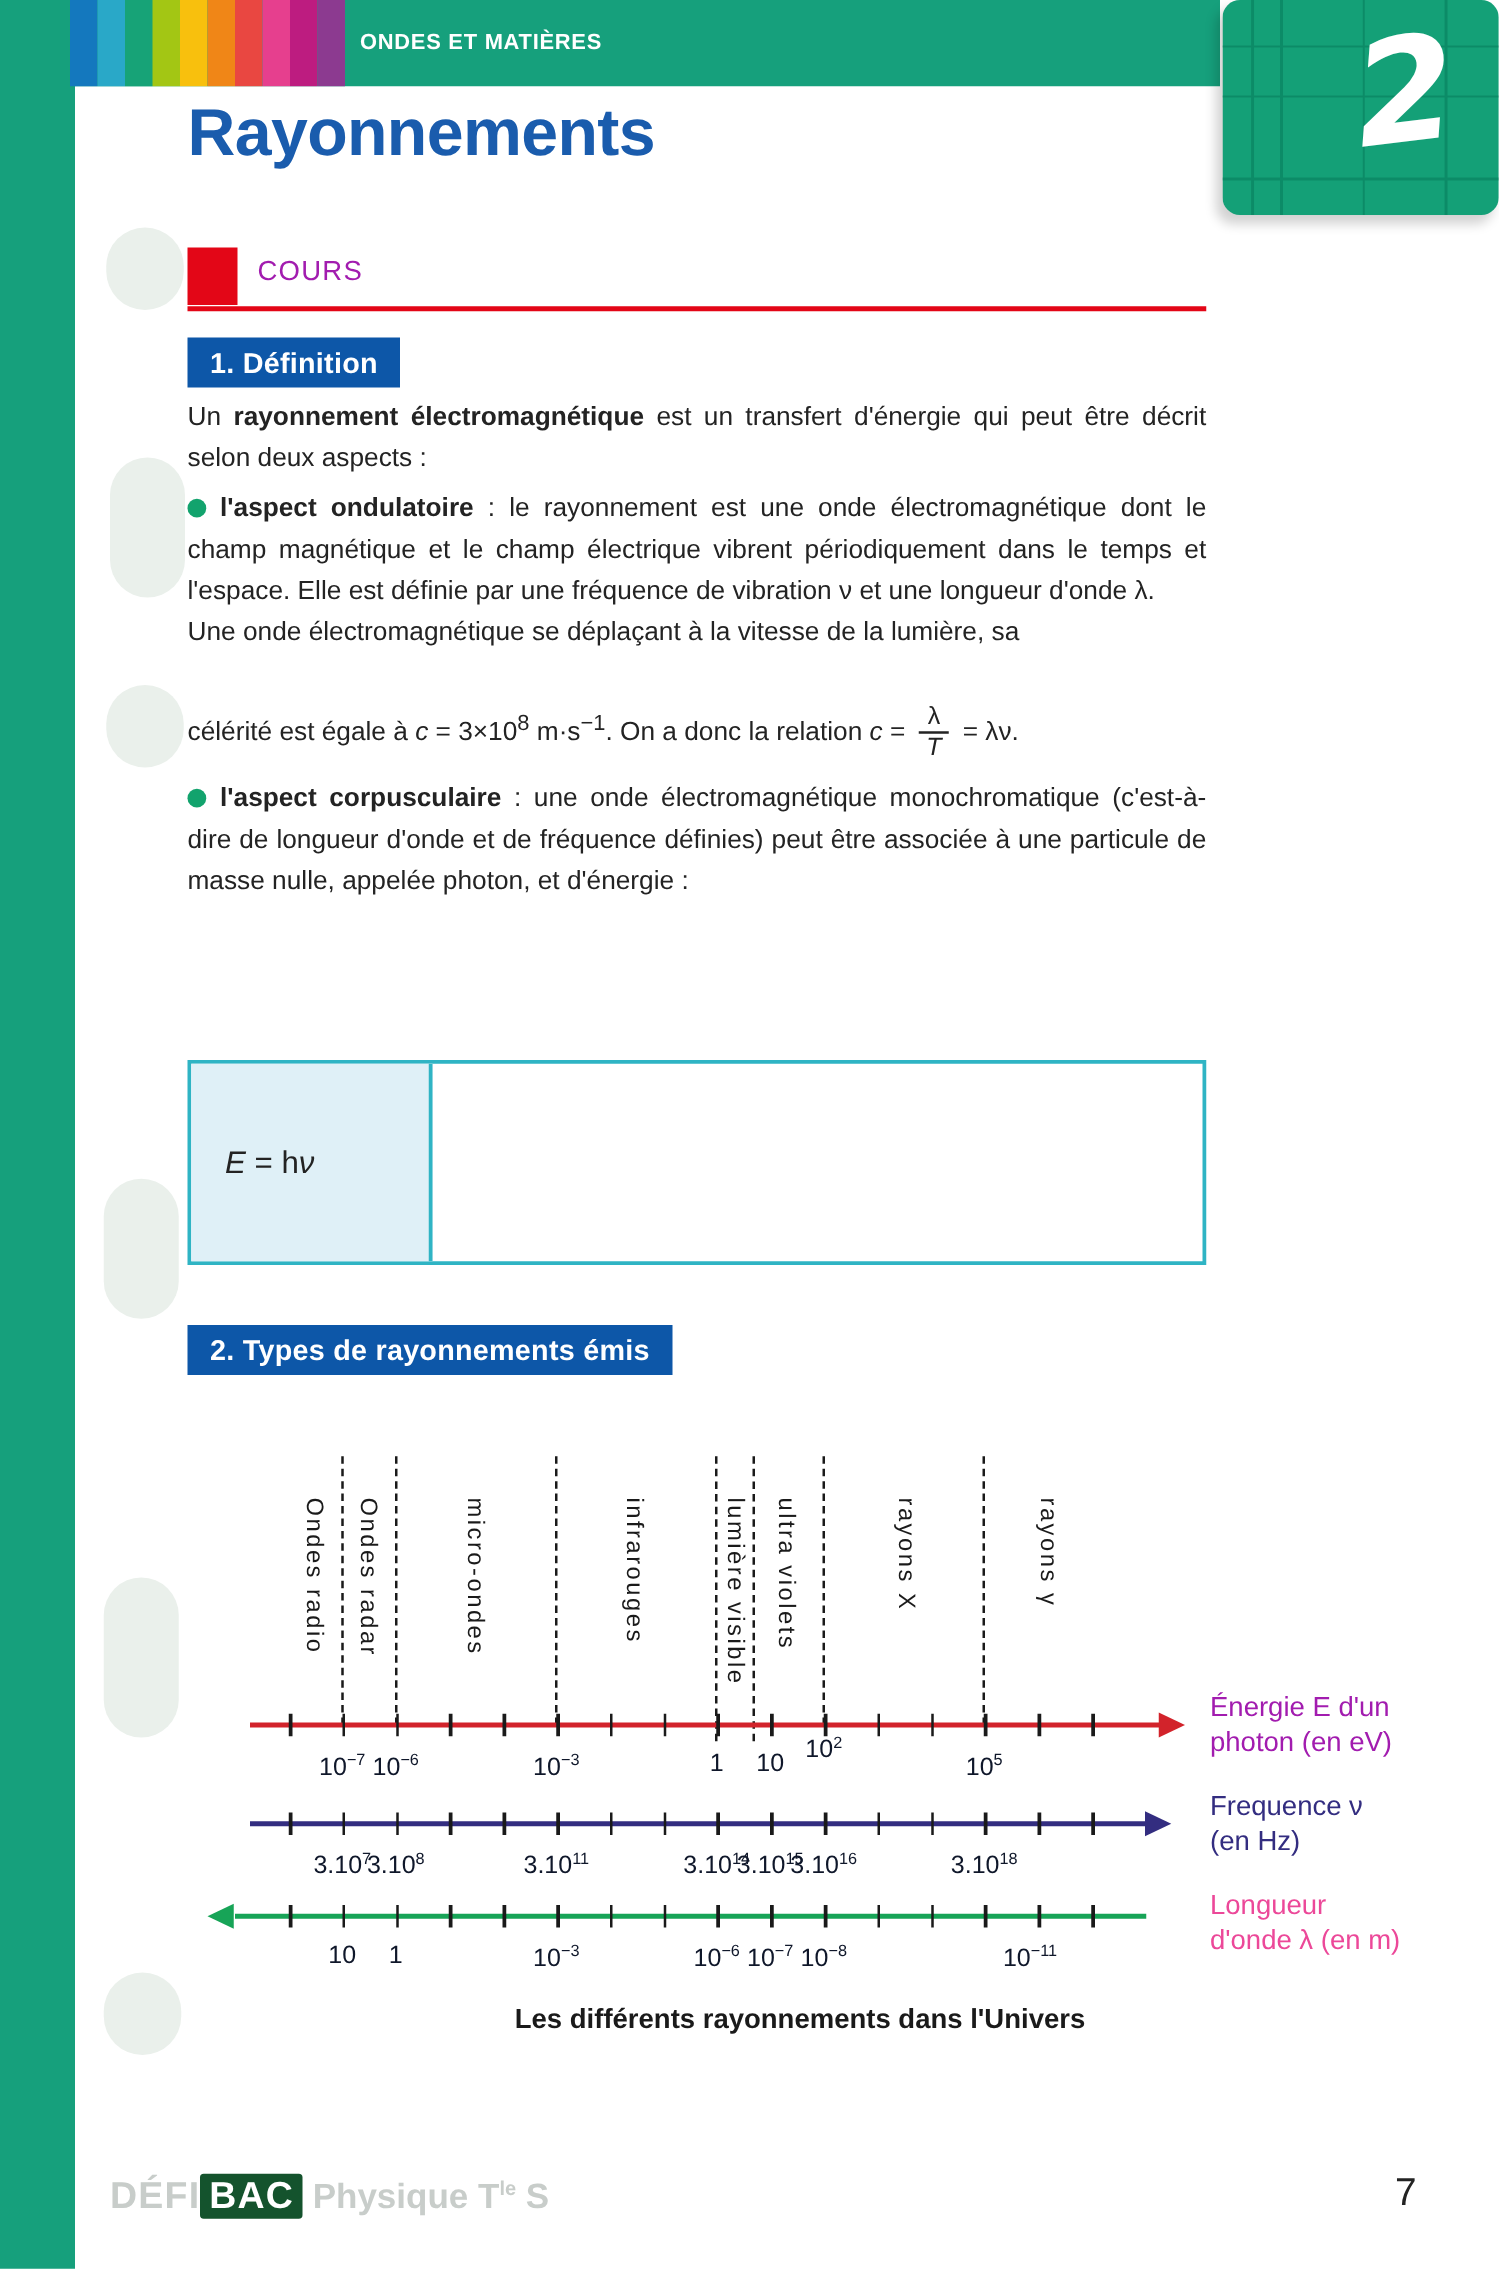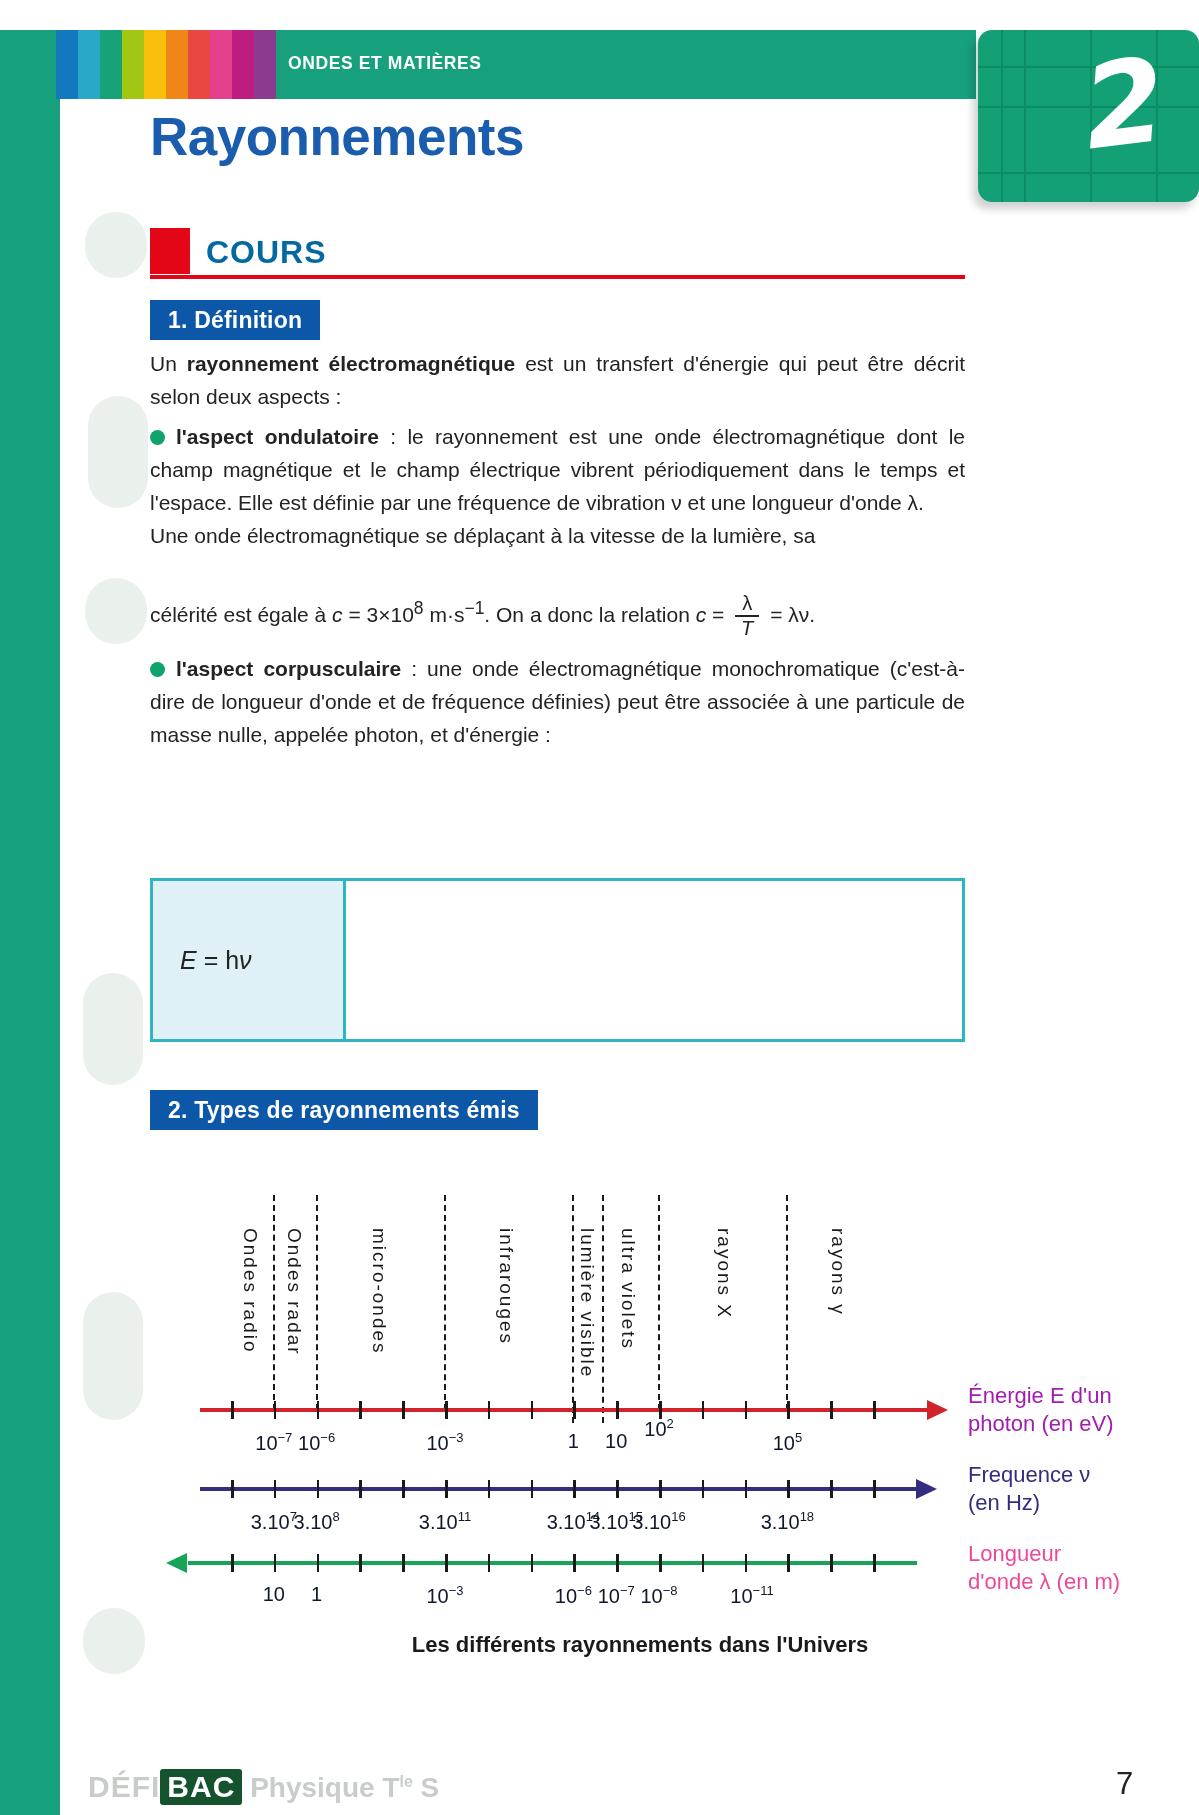--- a/index.html
+++ b/index.html
@@ -1,18 +1,18 @@
 <!DOCTYPE html>
 <html lang="fr"><head>
 <meta charset="utf-8">
 <style>
   html,body{margin:0;padding:0;}
   body{width:1199px;height:1815px;background:#ffffff;position:relative;overflow:hidden;
        font-family:"Liberation Sans","DejaVu Sans",sans-serif;color:#232323;}
-  .page{position:absolute;inset:0;margin-top:30px;}
+  .page{position:absolute;inset:0;}
 
   
   .green-strip{position:absolute;left:0;top:0;width:60px;height:1815px;background:#16a07c;}
   .deco{position:absolute;background:#eaf0eb;border-radius:999px;}
 
   
   .banner{position:absolute;left:56px;top:0;width:920px;height:69px;background:#16a07c;}
   .stripes{position:absolute;left:0;top:0;height:69px;display:flex;}
   .stripe{width:22px;height:69px;}
   .banner-title{position:absolute;left:232px;top:23px;color:#fff;font-weight:bold;
@@ -27,22 +27,22 @@
       background-position:0 38px,46px 0;}
   .chapter-num{position:absolute;right:34px;top:16px;font-size:116px;line-height:1;color:#ffffff;
       font-weight:bold;font-style:italic;transform:rotate(-7deg);
       font-family:"DejaVu Sans",sans-serif;}
 
   .page-title{position:absolute;left:150px;top:76px;font-size:53px;font-weight:bold;
       color:#1a5cad;letter-spacing:-.5px;}
 
   
   .cours-square{position:absolute;left:150px;top:198px;width:40px;height:46px;background:#e30617;}
-  .cours-label{position:absolute;left:206px;top:204px;font-size:32px;font-weight:bold;
-      color:#0369a1;letter-spacing:1px;}
+  .cours-label{position:absolute;left:206px;top:204px;font-size:22px;font-weight:normal;
+      color:#a21caf;letter-spacing:1px;}
   .cours-rule{position:absolute;left:150px;top:245px;width:815px;height:3.5px;background:#e30617;}
 
   .sec-box{position:absolute;left:150px;height:40px;line-height:40px;background:#0d57a8;
       color:#fff;font-weight:bold;font-size:23px;padding:0 18px;letter-spacing:.2px;}
   .sec1{top:270px;}
   .sec2{top:1060px;}
 
   .para{position:absolute;left:150px;width:815px;font-size:21px;line-height:33px;
       text-align:justify;color:#232323;}
   .p-intro{top:317px;}
@@ -244,21 +244,21 @@
       <div class="tick" style="left: 744.6px; top: 384px;"></div>
       <div class="tick" style="left: 787.4px; top: 384px;"></div>
       <div class="tick" style="left: 830.2px; top: 384px;"></div>
       <div class="tick" style="left: 873px; top: 384px;"></div>
       <div class="tick-label" style="left: 273.8px; top: 413px;">10</div>
       <div class="tick-label" style="left: 316.6px; top: 413px;">1</div>
       <div class="tick-label" style="left: 445px; top: 413px;">10<sup>−3</sup></div>
       <div class="tick-label" style="left: 573.4px; top: 413px;">10<sup>−6</sup></div>
       <div class="tick-label" style="left: 616.2px; top: 413px;">10<sup>−7</sup></div>
       <div class="tick-label" style="left: 659px; top: 413px;">10<sup>−8</sup></div>
-      <div class="tick-label" style="left: 752px; top: 413px;">10<sup>−11</sup></div>
+      <div class="tick-label" style="left: 824px; top: 413px;">10<sup>−11</sup></div>
       <div class="axis-caption" style="top: 370px; color: #ec4899;">
         <div>Longueur</div>
         <div>d'onde λ (en m)</div>
       </div>
     </div>
 
   <div class="brand"><span>DÉFI</span><span class="bac">BAC</span><span class="subject"> <span>Physique T</span><sup>le</sup><span> S</span></span></div>
 
   <div class="page-num">7</div>
 

